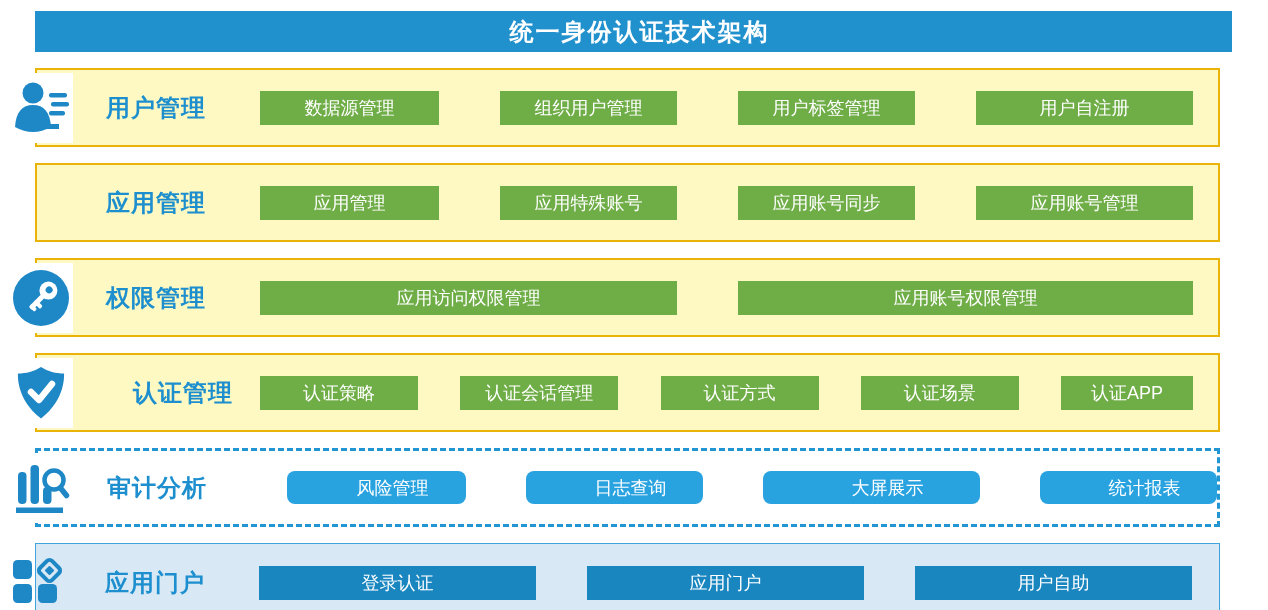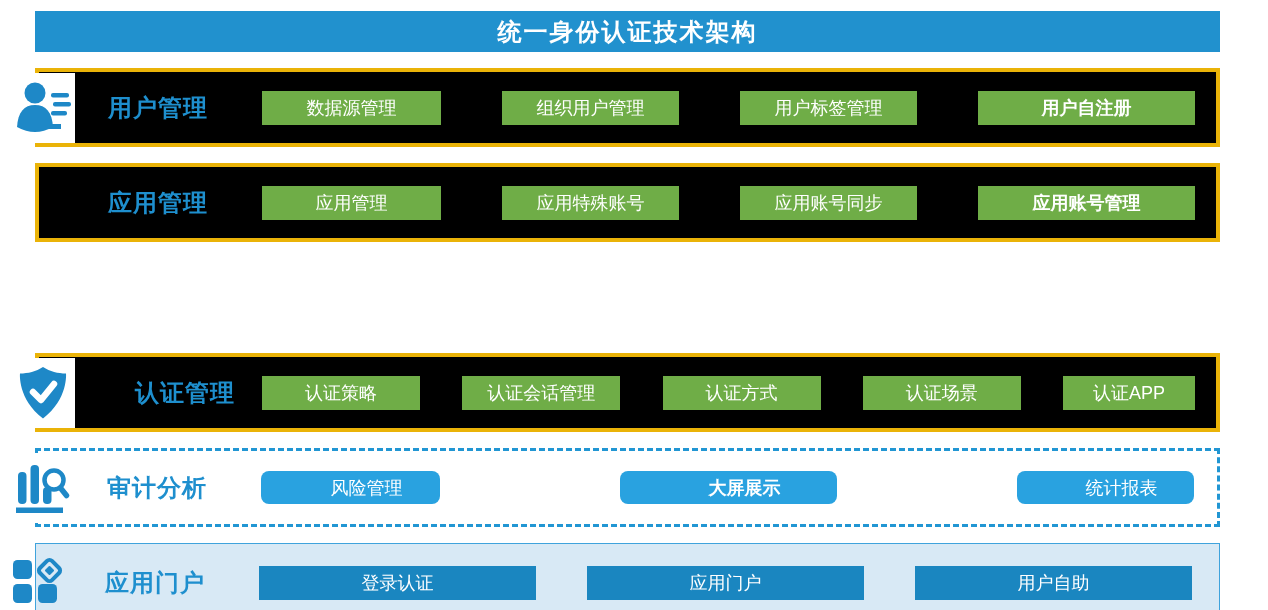--- a/index.html
+++ b/index.html
@@ -3,28 +3,28 @@
 <meta charset="utf-8">
 <style>
   html,body{margin:0;padding:0;background:#fff;}
   .stage{
     position:relative;width:1268px;height:610px;overflow:hidden;background:#fff;
     font-family:"Liberation Sans","DejaVu Sans",sans-serif;
   }
   .titlebar{
     position:absolute;left:35px;top:11px;width:1185px;height:41px;
     background:#2191CE;color:#fff;font-size:24px;font-weight:bold;letter-spacing:2px;
-    display:flex;align-items:center;justify-content:center;
+    display:flex;align-items:center;justify-content:center;padding-left:12px;
   }
   .row{
     position:absolute;left:35px;width:1185px;height:79px;box-sizing:border-box;
-    background:#000000;border:4px solid #eab308;
+    background:#fef9c3;border:2px solid #eab308;
     display:flex;align-items:center;
   }
-  .row.dashed{border:3px dashed #2196D3;background:#fff;}
+  .row.dashed{border:3px dashed #2196D3;background:#fff;gap:26px;}
   .row.portal{background:#D8E9F5;border:1px solid #3FA3DC;}
   .r0{top:68px;}.r1{top:163px;}.r2{top:258px;}.r3{top:353px;text-align:center;}.r4{top:448px;}.r5{top:543px;}
   .icon-wrap{
     position:absolute;left:-28px;top:50%;transform:translateY(-50%);
     width:64px;height:70px;background:#fff;
     display:flex;align-items:center;justify-content:center;
   }
   .row.portal .icon-wrap{background:transparent;}
   .row-label{
     margin-left:69px;width:154px;flex-shrink:0;
@@ -33,21 +33,21 @@
   .buttons{
     width:933px;display:flex;justify-content:space-between;align-items:center;
   }
   .btn{
     height:34px;display:flex;align-items:center;justify-content:center;
     color:#fff;font-size:18px;white-space:nowrap;cursor:default;box-sizing:border-box;
   }
   .btn.green{background:#6FAD47;}
   .btn.sky{background:#29A2E0;border-radius:8px;height:33px;padding-left:32px;}
   .btn.deep{background:#1A86C0;}
-  .w179{width:179px;}.w177{width:177px;}.w217{width:217px;font-weight:bold;}
+  .w179{width:179px;}.w177{width:177px;}.w217{width:217px;}
   .w417{width:417px;}.w455{width:455px;}
   .w150{width:158px;}.w132{width:132px;}
   .w277{width:277px;}
 </style>
 </head>
 <body>
 
 <div class="stage">
 
   <div class="titlebar">统一身份认证技术架构</div>
@@ -75,20 +75,39 @@
   <div class="row r1">
     <div class="row-label">应用管理</div>
     <div class="buttons">
       <div class="btn green w179">应用管理</div>
       <div class="btn green w177">应用特殊账号</div>
       <div class="btn green w177">应用账号同步</div>
       <div class="btn green w217">应用账号管理</div>
     </div>
   </div>
 
+  <div class="row r2">
+    <div class="icon-wrap">
+      <svg width="56" height="56" viewBox="0 0 56 56">
+        <circle cx="28" cy="28" r="28" fill="#1E88C7"></circle>
+        <g transform="rotate(45 28 28)">
+          <circle cx="28" cy="17.5" r="9" fill="#fff"></circle>
+          <circle cx="28" cy="16.5" r="3.5" fill="#1E88C7"></circle>
+          <rect x="25.5" y="25" width="5" height="18" rx="2" fill="#fff"></rect>
+          <rect x="25.5" y="32.5" width="9.5" height="4" rx="1.5" fill="#fff"></rect>
+          <rect x="25.5" y="38.5" width="7.5" height="4" rx="1.5" fill="#fff"></rect>
+        </g>
+      </svg>
+    </div>
+    <div class="row-label">权限管理</div>
+    <div class="buttons">
+      <div class="btn green w417">应用访问权限管理</div>
+      <div class="btn green w455">应用账号权限管理</div>
+    </div>
+  </div>
 
   <div class="row r3">
     <div class="icon-wrap">
       <svg width="52" height="56" viewBox="0 0 52 56">
         <path d="M26 2 C33 6.5 41 8.5 49 8.5 C49 8.5 51.5 34 26 53.5 C0.5 34 3 8.5 3 8.5 C11 8.5 19 6.5 26 2 Z" fill="#1E88C7"></path>
         <path d="M16 27 L24 35 L37 19" fill="none" stroke="#fff" stroke-width="6.5" stroke-linecap="round" stroke-linejoin="round"></path>
       </svg>
     </div>
     <div class="row-label">认证管理</div>
     <div class="buttons">
@@ -109,20 +128,21 @@
           <rect x="29" y="28" width="8.5" height="17" rx="4"></rect>
           <rect x="2" y="48.5" width="47" height="5.5"></rect>
         </g>
         <circle cx="40" cy="21" r="9.5" fill="#fff" stroke="#1E88C7" stroke-width="4.5"></circle>
         <line x1="46.5" y1="29" x2="52.5" y2="36.5" stroke="#1E88C7" stroke-width="5.5" stroke-linecap="round"></line>
       </svg>
     </div>
     <div class="row-label">审计分析</div>
     <div class="buttons">
       <div class="btn sky w179">风险管理</div>
+      <div class="btn sky w177">日志查询</div>
       <div class="btn sky w217">大屏展示</div>
       <div class="btn sky w177">统计报表</div>
     </div>
   </div>
 
   <div class="row portal r5">
     <div class="icon-wrap">
       <svg width="58" height="56" viewBox="0 0 58 56">
         <g fill="#1E88C7">
           <rect x="2" y="5" width="19" height="19" rx="4.5"></rect>

